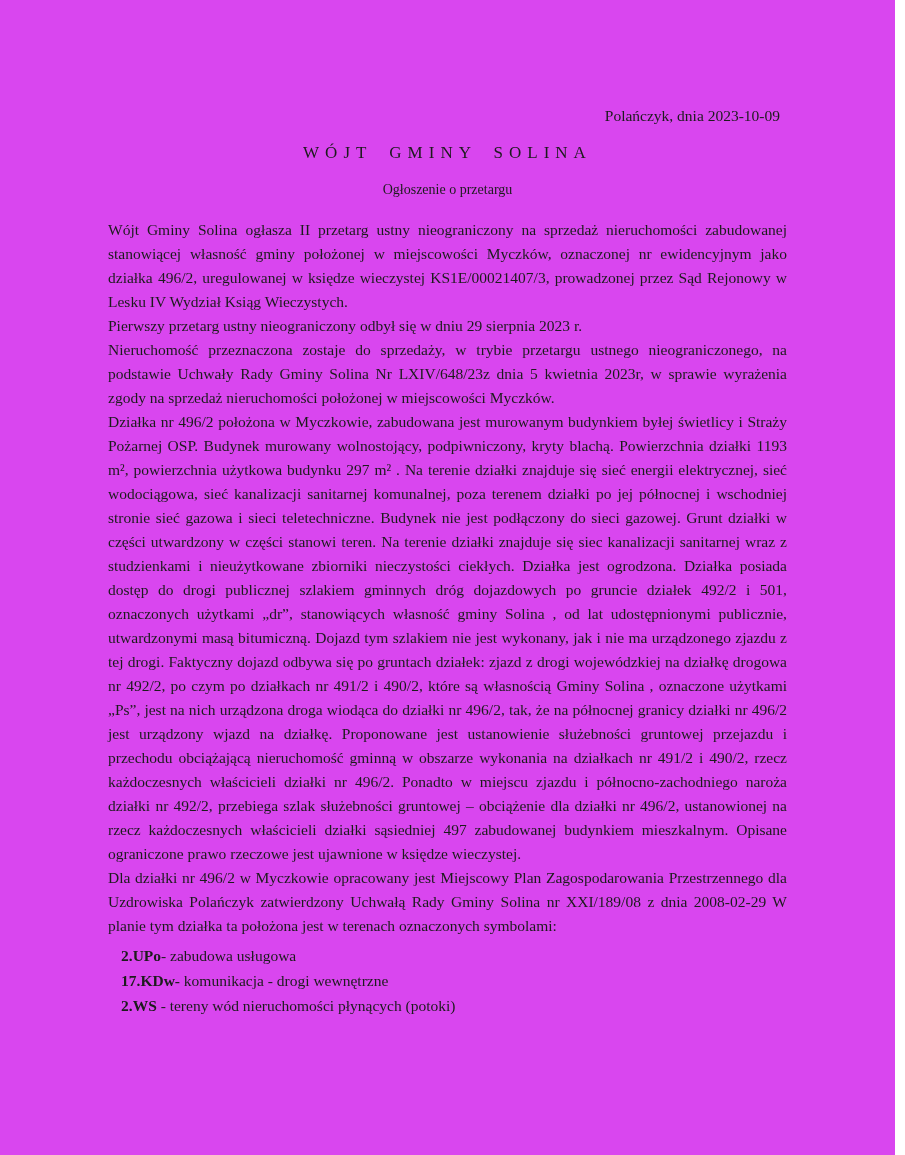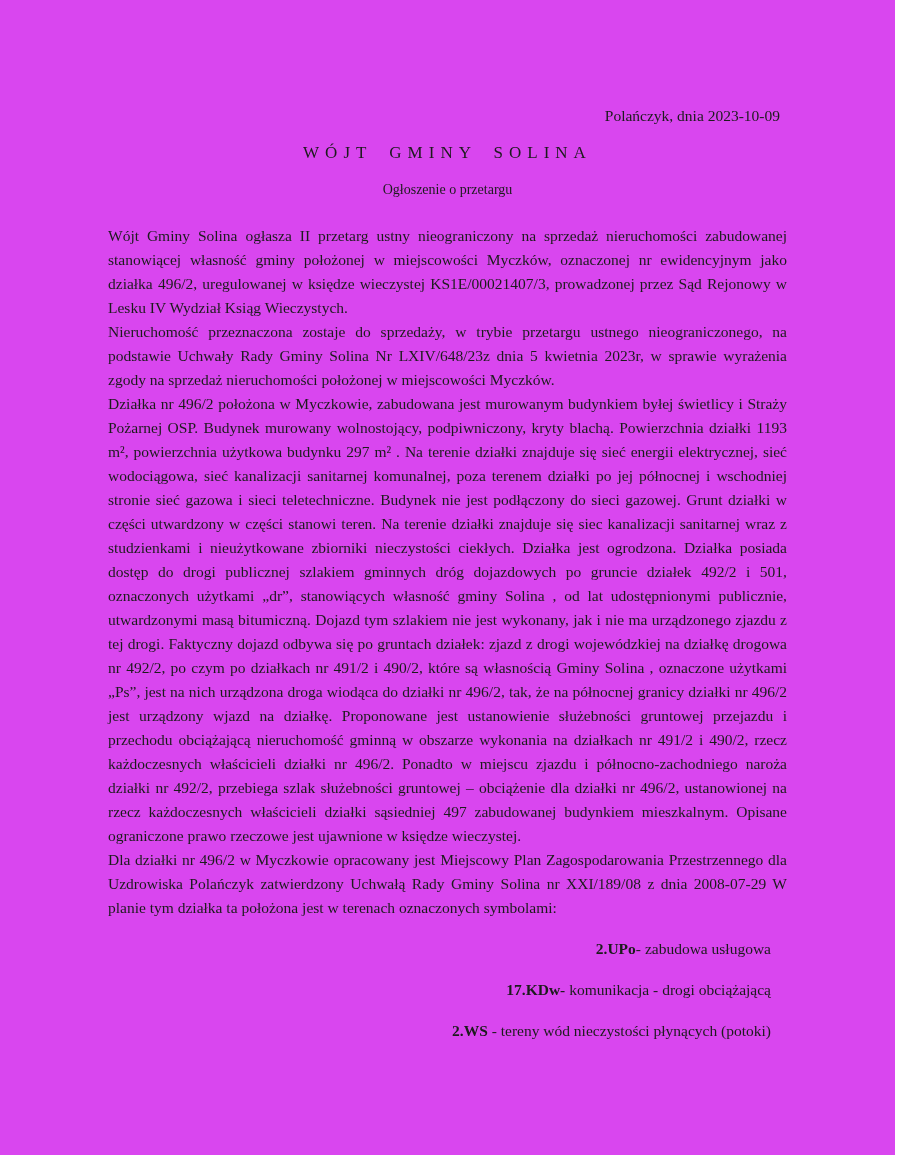--- a/index.html
+++ b/index.html
@@ -40,30 +40,30 @@
     font-size: 14px;
     font-weight: 400;
     line-height: 24px;
   }
   .body-par {
     margin: 0;
     text-align: justify;
     text-justify: inter-word;
   }
   .body-par.first {
-    margin-top: 22px;
+    margin-top: 16px;
   }
   .symbols {
     margin-top: 5px;
     padding-left: 13px;
   }
   .symbol-line {
-    margin: 16px;
+    margin: 0;
     line-height: 25px;
-    text-align: right;
+    text-align: left;
   }
   .symbol-line strong {
     font-weight: 700;
   }
   .info-line {
     margin: 8px 0 0 0;
     padding-left: 13px;
     text-align: left;
   }
 </style>
@@ -73,27 +73,28 @@
 <div class="page">
 
   <div class="date-line">Polańczyk, dnia 2023-10-09</div>
 
   <h1 class="doc-title">WÓJT GMINY SOLINA</h1>
 
   <h2 class="doc-subtitle">Ogłoszenie o przetargu</h2>
 
   <p class="body-par first">Wójt Gminy Solina ogłasza II przetarg ustny nieograniczony na sprzedaż nieruchomości zabudowanej stanowiącej własność gminy położonej w miejscowości Myczków, oznaczonej nr ewidencyjnym jako działka 496/2, uregulowanej w księdze wieczystej KS1E/00021407/3, prowadzonej przez Sąd Rejonowy w Lesku IV Wydział Ksiąg Wieczystych.</p>
 
+  <p class="body-par">Pierwszy przetarg ustny nieograniczony odbył się w dniu 29 sierpnia 2023 r.</p>
 
   <p class="body-par">Nieruchomość przeznaczona zostaje do sprzedaży, w trybie przetargu ustnego nieograniczonego, na podstawie Uchwały Rady Gminy Solina Nr LXIV/648/23z dnia 5 kwietnia 2023r, w sprawie wyrażenia zgody na sprzedaż nieruchomości położonej w miejscowości Myczków.</p>
 
   <p class="body-par">Działka nr 496/2 położona w Myczkowie, zabudowana jest murowanym budynkiem byłej świetlicy i Straży Pożarnej OSP. Budynek murowany wolnostojący, podpiwniczony, kryty blachą. Powierzchnia działki 1193 m², powierzchnia użytkowa budynku 297 m² . Na terenie działki znajduje się sieć energii elektrycznej, sieć wodociągowa, sieć kanalizacji sanitarnej komunalnej, poza terenem działki po jej północnej i wschodniej stronie sieć gazowa i sieci teletechniczne. Budynek nie jest podłączony do sieci gazowej. Grunt działki w części utwardzony w części stanowi teren. Na terenie działki znajduje się siec kanalizacji sanitarnej wraz z studzienkami i nieużytkowane zbiorniki nieczystości ciekłych. Działka jest ogrodzona. Działka posiada dostęp do drogi publicznej szlakiem gminnych dróg dojazdowych po gruncie działek 492/2 i 501, oznaczonych użytkami „dr”, stanowiących własność gminy Solina , od lat udostępnionymi publicznie, utwardzonymi masą bitumiczną. Dojazd tym szlakiem nie jest wykonany, jak i nie ma urządzonego zjazdu z tej drogi. Faktyczny dojazd odbywa się po gruntach działek: zjazd z drogi wojewódzkiej na działkę drogowa nr 492/2, po czym po działkach nr 491/2 i 490/2, które są własnością Gminy Solina , oznaczone użytkami „Ps”, jest na nich urządzona droga wiodąca do działki nr 496/2, tak, że na północnej granicy działki nr 496/2 jest urządzony wjazd na działkę. Proponowane jest ustanowienie służebności gruntowej przejazdu i przechodu obciążającą nieruchomość gminną w obszarze wykonania na działkach nr 491/2 i 490/2, rzecz każdoczesnych właścicieli działki nr 496/2. Ponadto w miejscu zjazdu i północno-zachodniego naroża działki nr 492/2, przebiega szlak służebności gruntowej – obciążenie dla działki nr 496/2, ustanowionej na rzecz każdoczesnych właścicieli działki sąsiedniej 497 zabudowanej budynkiem mieszkalnym. Opisane ograniczone prawo rzeczowe jest ujawnione w księdze wieczystej.</p>
 
-  <p class="body-par">Dla działki nr 496/2 w Myczkowie opracowany jest Miejscowy Plan Zagospodarowania Przestrzennego dla Uzdrowiska Polańczyk zatwierdzony Uchwałą Rady Gminy Solina nr XXI/189/08 z dnia 2008-07-29 W planie tym działka ta położona jest w terenach oznaczonych symbolami:</p>
+  <p class="body-par">Dla działki nr 496/2 w Myczkowie opracowany jest Miejscowy Plan Zagospodarowania Przestrzennego dla Uzdrowiska Polańczyk zatwierdzony Uchwałą Rady Gminy Solina nr XXI/189/08 z dnia 2008-02-29 W planie tym działka ta położona jest w terenach oznaczonych symbolami:</p>
 
   <div class="symbols">
     <p class="symbol-line"><strong>2.UPo</strong><span>- zabudowa usługowa</span></p>
-    <p class="symbol-line"><strong>17.KDw-</strong><span> komunikacja - drogi obciążającą</span></p>
-    <p class="symbol-line"><strong>2.WS</strong><span> - tereny wód nieczystości płynących (potoki)</span></p>
+    <p class="symbol-line"><strong>17.KDw-</strong><span> komunikacja - drogi wewnętrzne</span></p>
+    <p class="symbol-line"><strong>2.WS</strong><span> - tereny wód nieruchomości płynących (potoki)</span></p>
   </div>
 
 
 </div>
 
 </body></html>

